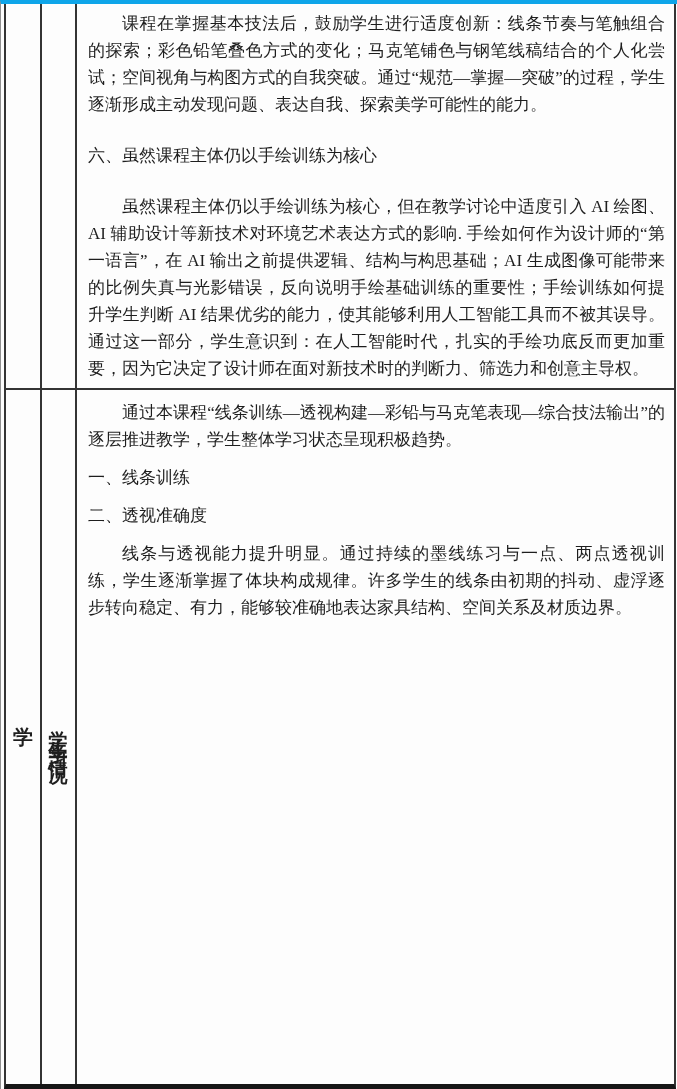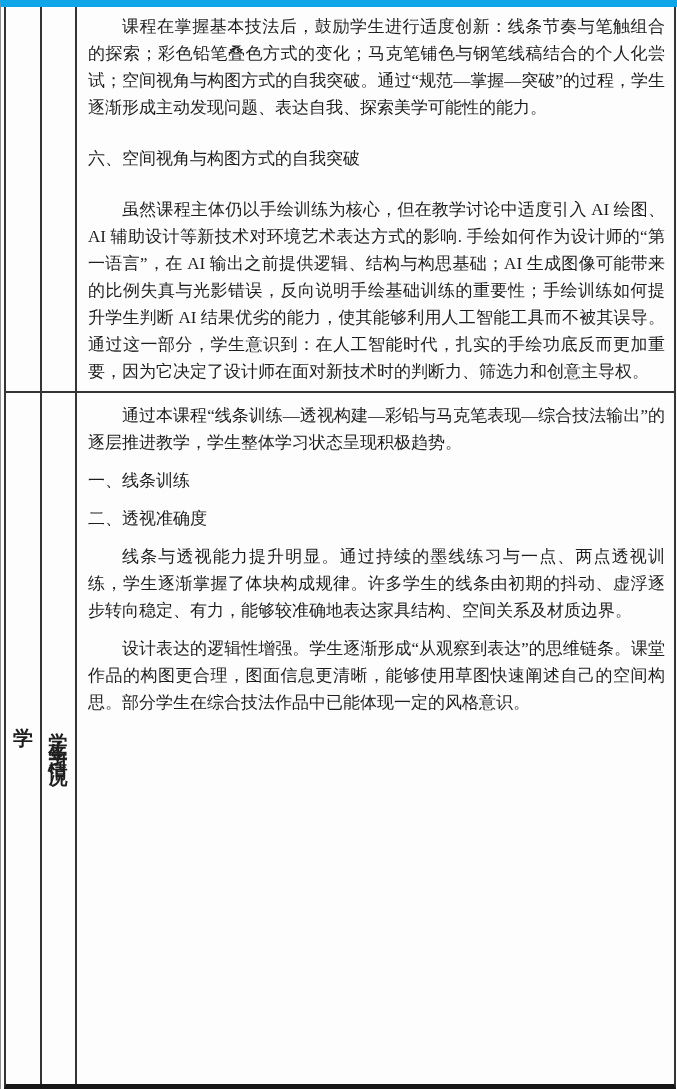--- a/index.html
+++ b/index.html
@@ -8,21 +8,21 @@
     font-family:"Liberation Serif","DejaVu Serif",serif;
   }
   .page{
     position:relative;
     width:677px;height:1089px;
     background:var(--paper,#fdfdfd);
     color:var(--ink,#1e1e1e);
     overflow:hidden;
     box-sizing:border-box;
     border-left:1px solid #8f8f8f;   
-    border-top:7px solid #0ea5e9;    
+    border-top:4px solid #0ea5e9;    
   }
   .doc-table{
     position:absolute;
     left:3px;top:0;right:1px;bottom:0;
     display:flex;flex-direction:column;
     border-left:2px solid var(--line,#343434);
     border-right:2px solid var(--line,#343434);
     border-bottom:5px solid var(--heavy-line,#161616);
     box-sizing:border-box;
   }
@@ -78,35 +78,34 @@
 
     <div class="row row-teaching">
       <div class="cell cat-cell">
         <span class="cat-label"></span>
       </div>
       <div class="cell subcat-cell">
         <span class="vlabel"></span>
       </div>
       <div class="cell content-cell">
         <div class="para">课程在掌握基本技法后，鼓励学生进行适度创新：线条节奏与笔触组合的探索；彩色铅笔叠色方式的变化；马克笔铺色与钢笔线稿结合的个人化尝试；空间视角与构图方式的自我突破。通过“规范—掌握—突破”的过程，学生逐渐形成主动发现问题、表达自我、探索美学可能性的能力。</div>
-        <div class="heading">六、空间视角与构图方式的自我突破</div>
+        <div class="heading">六、虽然课程主体仍以手绘训练为核心</div>
         <div class="para">虽然课程主体仍以手绘训练为核心，但在教学讨论中适度引入 AI 绘图、AI 辅助设计等新技术对环境艺术表达方式的影响. 手绘如何作为设计师的“第一语言”，在 AI 输出之前提供逻辑、结构与构思基础；AI 生成图像可能带来的比例失真与光影错误，反向说明手绘基础训练的重要性；手绘训练如何提升学生判断 AI 结果优劣的能力，使其能够利用人工智能工具而不被其误导。通过这一部分，学生意识到：在人工智能时代，扎实的手绘功底反而更加重要，因为它决定了设计师在面对新技术时的判断力、筛选力和创意主导权。</div>
       </div>
     </div>
 
     <div class="row row-learning">
       <div class="cell cat-cell">
         <span class="cat-label">学</span>
       </div>
       <div class="cell subcat-cell">
         <span class="vlabel">学生学习情况</span>
       </div>
       <div class="cell content-cell">
         <div class="para">通过本课程“线条训练—透视构建—彩铅与马克笔表现—综合技法输出”的逐层推进教学，学生整体学习状态呈现积极趋势。</div>
         <div class="heading">一、线条训练</div>
         <div class="heading">二、透视准确度</div>
         <div class="para">线条与透视能力提升明显。通过持续的墨线练习与一点、两点透视训练，学生逐渐掌握了体块构成规律。许多学生的线条由初期的抖动、虚浮逐步转向稳定、有力，能够较准确地表达家具结构、空间关系及材质边界。</div>
-        <div class="para">设计表达的逻辑性增强。学生逐渐形成“从观察到表达”的思维链条。课堂作品的构图更合理，图面信息更清晰，能够使用草图快速阐述自己的空间构思。部分学生在综合技法作品中已能体现一定的风格意识。</div>
       </div>
     </div>
 
   </div>
 </div>
 
 </body></html>

